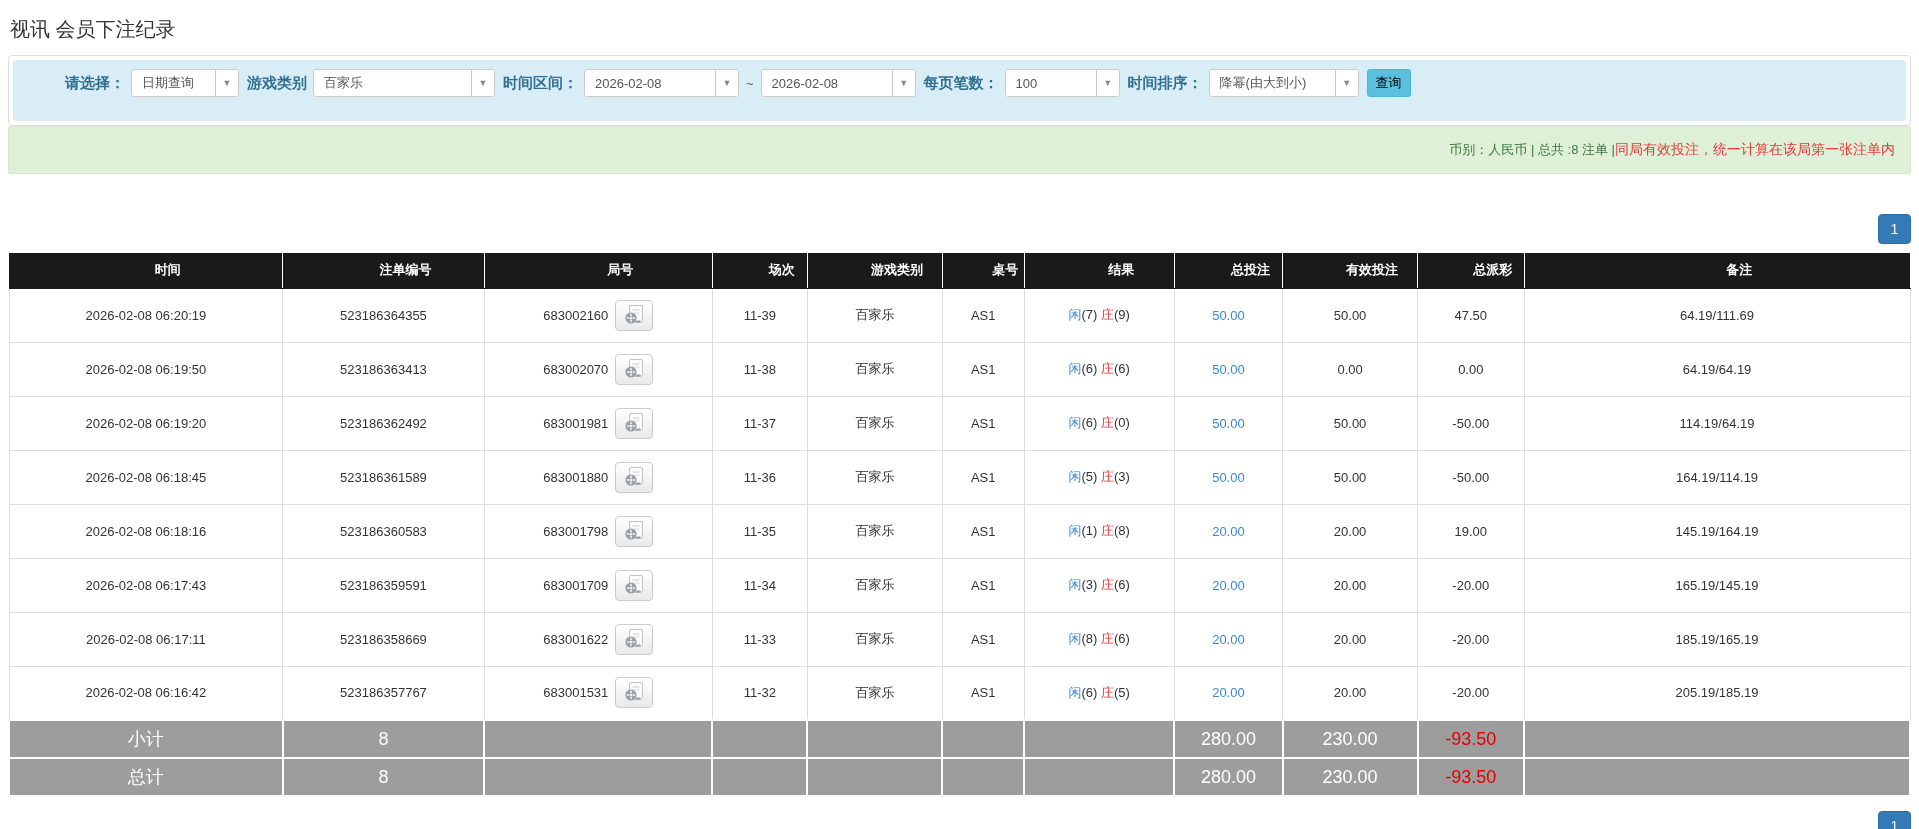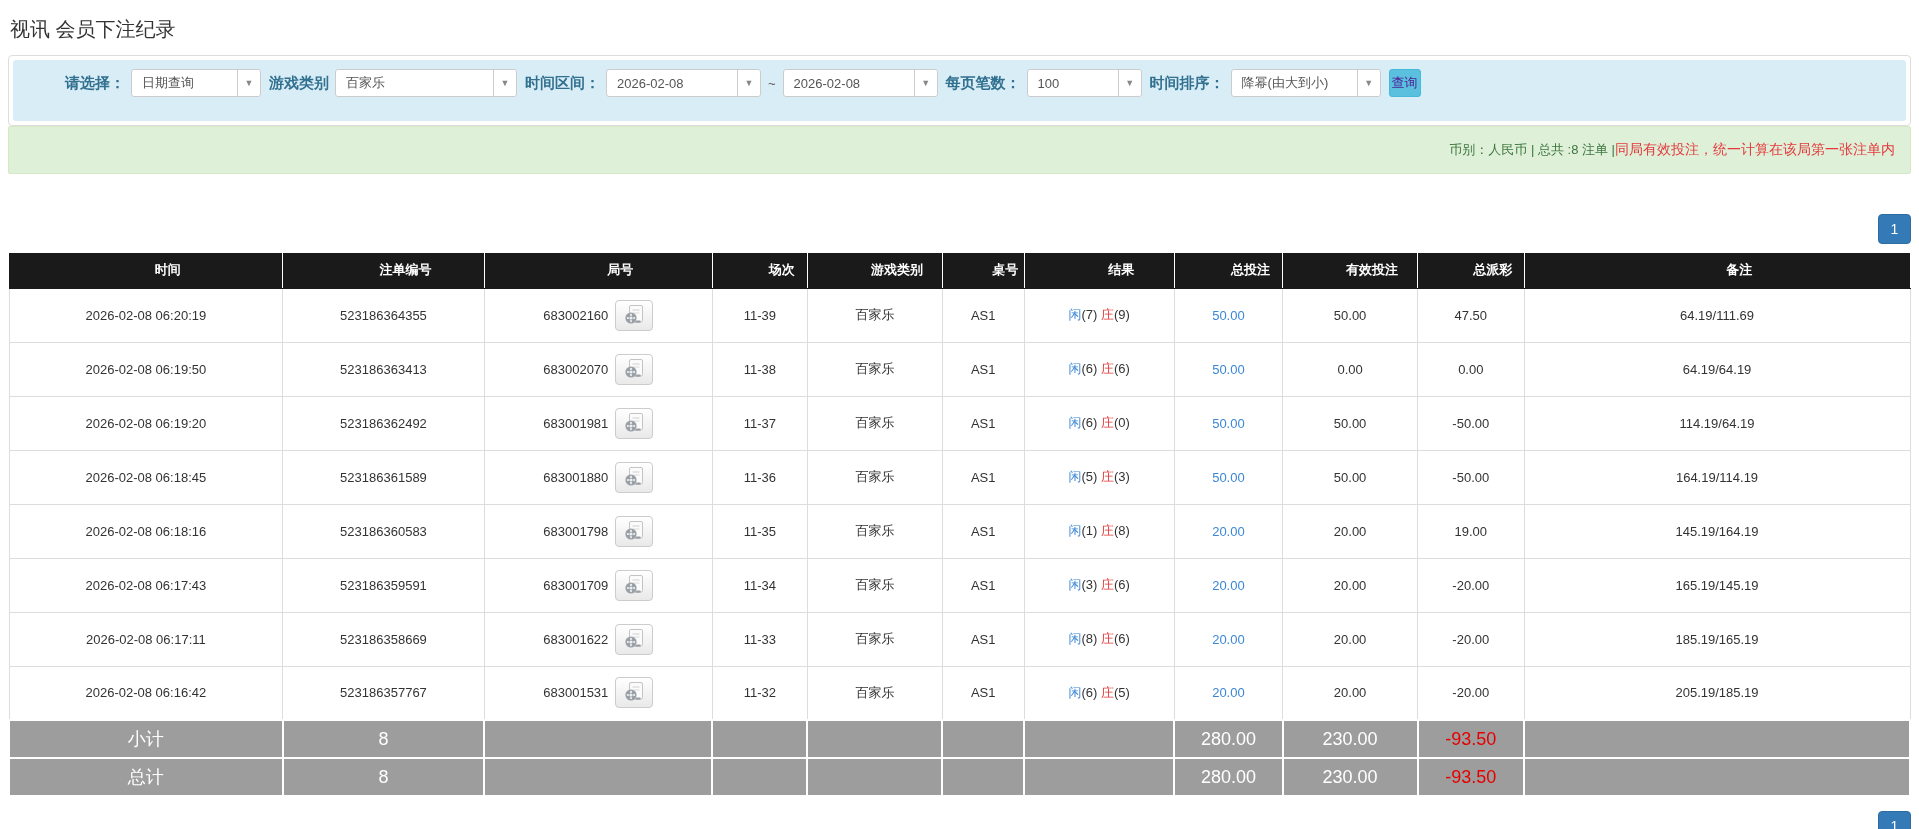--- a/index.html
+++ b/index.html
@@ -18,28 +18,28 @@
   .filter-panel{border:1px solid #ddd;border-radius:4px;padding:4px;background:#fff;}
   .filter-bar{background:var(--filter_bg);border-radius:3px;display:flex;align-items:flex-start;
     padding:9px 10px 24px 52px;gap:8px;}
   .filter-item{display:flex;align-items:center;gap:6px;}
   .filter-label{font-size:15px;font-weight:bold;color:var(--filter_label);white-space:nowrap;}
   .fake-select{display:inline-flex;align-items:stretch;height:28px;background:#fff;border:1px solid #ccc;
     border-radius:3px;cursor:pointer;}
   .fake-select .value{display:flex;align-items:center;padding:0 10px;font-size:13px;color:#555;white-space:nowrap;}
   .fake-select .arrow{display:flex;align-items:center;justify-content:center;width:23px;
     border-left:1px solid #ccc;color:#888;font-size:9px;background:#fff;border-radius:0 3px 3px 0;}
-  .w-select{width:130px;} .w-select .value{flex:1;}
+  .w-select{width:108px;} .w-select .value{flex:1;}
   .w-game{width:182px;}  .w-game .value{flex:1;}
   .w-date{width:155px;}  .w-date .value{flex:1;}
   .w-pp{width:115px;gap:10px;}    .w-pp .value{flex:1;}
   .w-sort{width:150px;}  .w-sort .value{flex:1;}
   .tilde{font-size:13px;color:#555;padding:0 1px;align-self:center;}
-  .search-btn{height:28px;padding:0 2px;background:var(--button_blue);border:1px solid #46b8da;
-    border-radius:3px;color:#4c1d95;font-size:13px;cursor:pointer;}
+  .search-btn{height:28px;padding:0 8px;background:var(--button_blue);border:1px solid #46b8da;
+    border-radius:3px;color:#000000;font-size:13px;cursor:pointer;}
 
   
   .summary-bar{background:var(--green_bg);border:1px solid #d6e9c6;border-radius:2px;
     display:flex;justify-content:flex-end;align-items:center;padding:14px 15px;margin-top:0px;}
   .summary-left{font-size:13px;color:var(--green_text);}
   .summary-note{font-size:14px;color:var(--note_red);}
 
   
   .pager-row{display:flex;justify-content:flex-end;margin-top:40px;height:30px;}
   .pager-row.bottom{margin-top:14px;}

